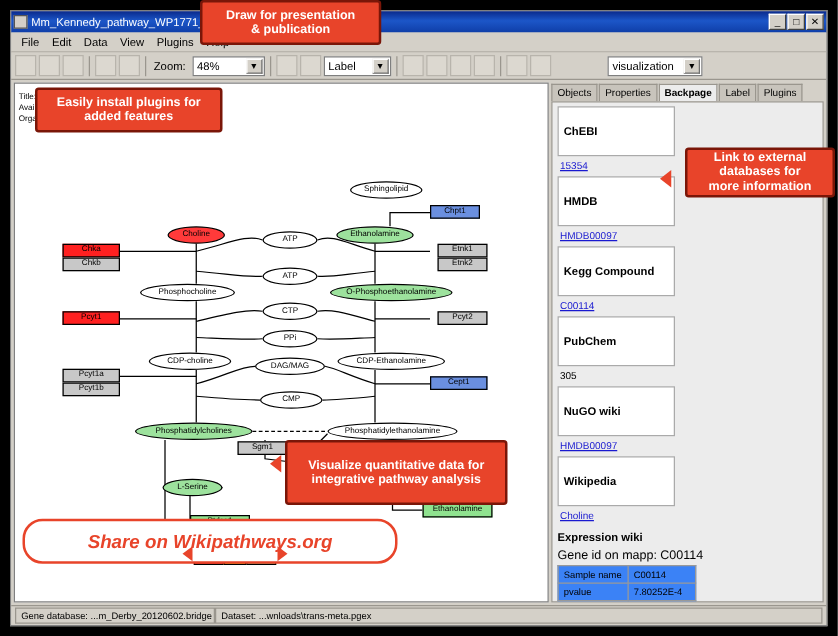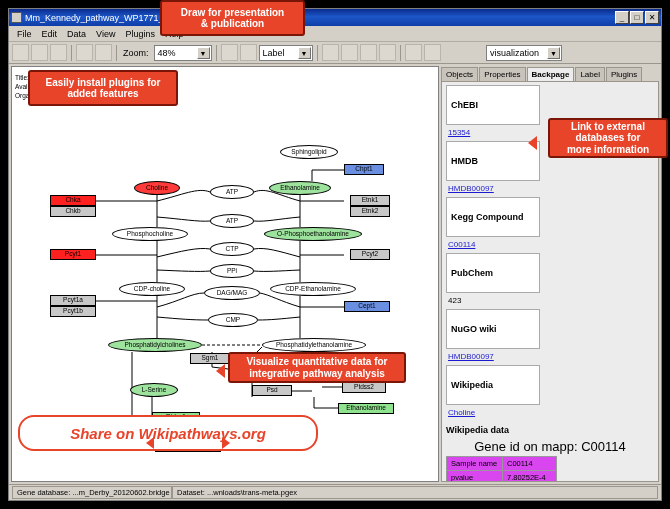--- a/index.html
+++ b/index.html
@@ -148,25 +148,25 @@
     border: 1px solid #aaa;
     font-weight: bold;
     font-size: 9px;
     padding: 14px 4px;
     width: 94px;
     margin-bottom: 2px;
   }
   .db-val { font-size: 8px; padding: 1px 2px 4px 2px; color: #000; }
   .db-link { color: #1a1ad0; text-decoration: underline; }
   .expr-title { font-weight: bold; font-size: 9px; margin: 4px 0 4px 0; }
-  .gene-id { font-size: 13px; margin-bottom: 2px; text-align: center; }
+  .gene-id { font-size: 10px; margin-bottom: 2px; }
   table.exprtab {
     border-collapse: collapse;
     font-size: 7.5px;
-    background: #d946ef;
+    background: #3b82f6;
   }
   table.exprtab td {
     border: 1px solid #999;
     padding: 2px 4px;
     height: 13px;
   }
   table.exprtab td:first-child { width: 56px; }
   table.exprtab td:last-child { width: 54px; }
   
   .statusbar {
@@ -417,29 +417,29 @@
         <div class="db-box">ChEBI</div>
         <div class="db-val"><span class="db-link">15354</span></div>
 
         <div class="db-box">HMDB</div>
         <div class="db-val"><span class="db-link">HMDB00097</span></div>
 
         <div class="db-box">Kegg Compound</div>
         <div class="db-val"><span class="db-link">C00114</span></div>
 
         <div class="db-box">PubChem</div>
-        <div class="db-val">423</div>
+        <div class="db-val">305</div>
 
         <div class="db-box">NuGO wiki</div>
         <div class="db-val"><span class="db-link">HMDB00097</span></div>
 
         <div class="db-box">Wikipedia</div>
         <div class="db-val"><span class="db-link">Choline</span></div>
 
-        <div class="expr-title">Wikipedia data</div>
+        <div class="expr-title">Expression wiki</div>
         <div class="gene-id">Gene id on mapp: C00114</div>
 
         <table class="exprtab">
           <tbody>
               <tr>
             <td>Sample name</td>
             <td>C00114</td>
           </tr>
           <tr>
             <td>pvalue</td>
@@ -471,21 +471,21 @@
 added features</span>
 </div>
 
 <div class="callout" style="left:548px;top:118px;width:120px;height:40px">
   <span style="white-space: pre-line;">Link  to external
 databases  for
 more information</span>
 </div>
 <div class="arrow-l" style="left:528px;top:136px"></div>
 
-<div class="callout" style="left:228px;top:352px;width:178px;height:31px">
+<div class="callout" style="left:228px;top:352px;width:178px;height:52px">
   <span style="white-space: pre-line;">Visualize quantitative data  for
 integrative pathway analysis</span>
 </div>
 <div class="arrow-l" style="left:216px;top:364px"></div>
 
 <div class="share-callout">
   <span style="white-space: pre-line;">Share on Wikipathways.org</span>
 </div>
 
 </body></html>

